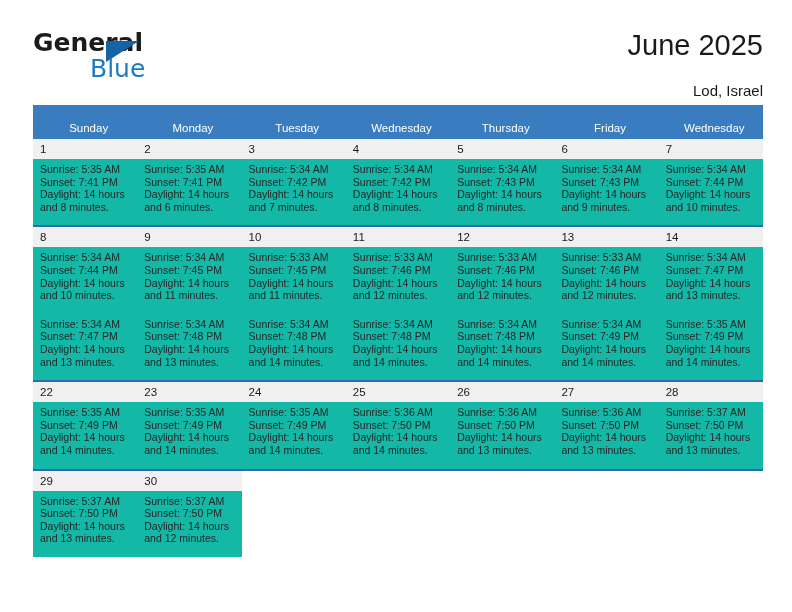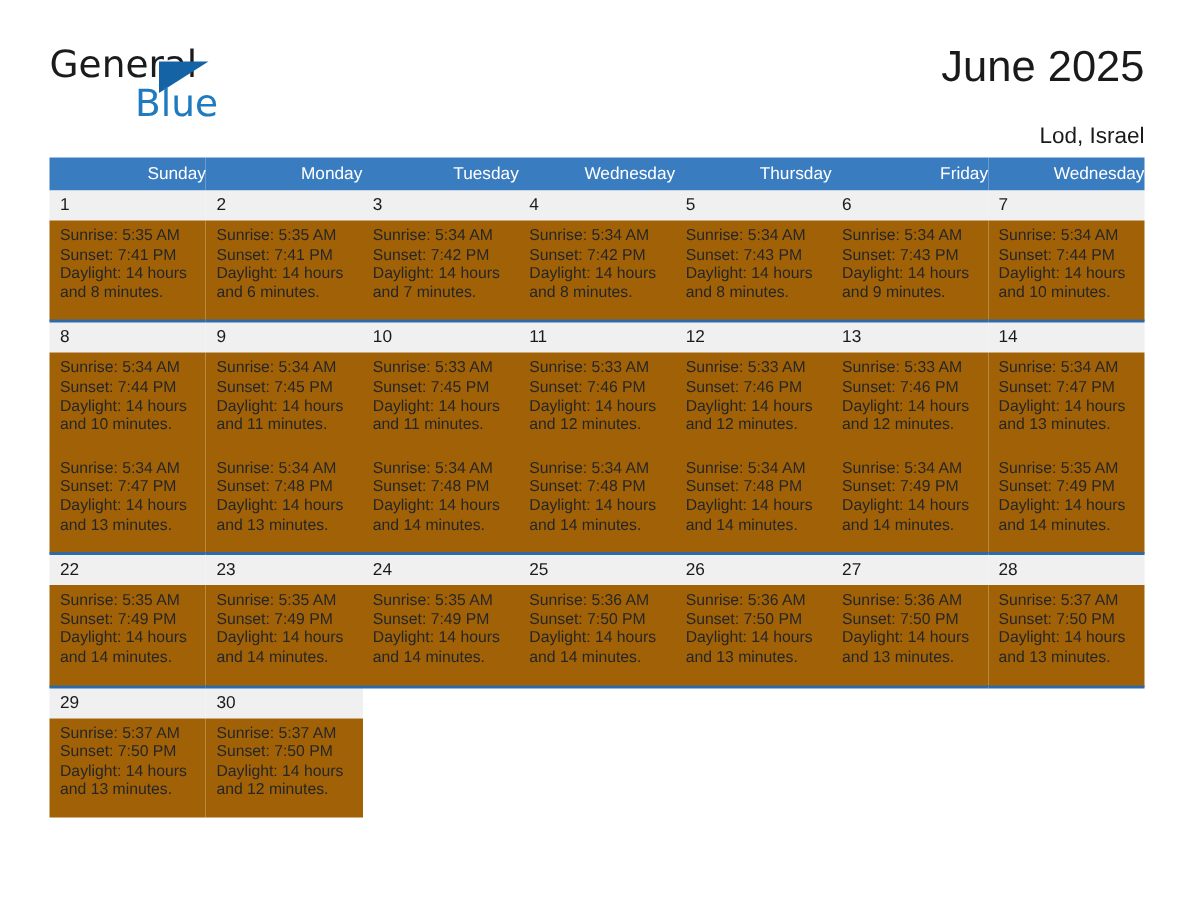--- a/index.html
+++ b/index.html
@@ -37,21 +37,21 @@
     height: 62px;
   }
   .logo-general {
     position: absolute;
     left: 0;
     top: 0;
     font-size: 25px;
     letter-spacing: 0px;
     color: #1b1b1b;
     font-family: "DejaVu Sans", sans-serif;
-    font-weight: 400;
+    font-weight: 700;
   }
   .logo-blue {
     position: absolute;
     left: 57px;
     top: 26px;
     font-size: 25px;
     color: #1f7ac0;
     font-family: "DejaVu Sans", sans-serif;
     font-weight: 400;
   }
@@ -94,43 +94,43 @@
     top: 105px;
     width: 730px;
     border-collapse: collapse;
     table-layout: fixed;
   }
   .calendar th {
     background: #3a7cc0;
     color: #ffffff;
     font-size: 11.5px;
     font-weight: 400;
-    text-align: right;
-    padding: 5px 0 5px 7px;
+    text-align: center;
+    padding: 17px 0 5px 7px;
     height: 10px;
     font-family: "Liberation Sans", sans-serif;
   }
   .calendar col {
     width: 104.28px;
   }
 
   .daynum-row td {
     background: #f0f0f0;
     font-size: 11.5px;
     color: #1a1a1a;
     padding: 4px 0 3px 7px;
     vertical-align: top;
     border-top: 2px solid #2f6aa8;
     line-height: 13px;
   }
   .daynum-row.first td {
     border-top: none;
   }
   .detail-row td {
-    background: #a16207;
+    background: #14b8a6;
     font-size: 10.5px;
     color: #262626;
     padding: 4px 8px 12px 7px;
     vertical-align: top;
     line-height: 12.6px;
   }
   .detail-row td .ln {
     display: block;
     white-space: nowrap;
   }

